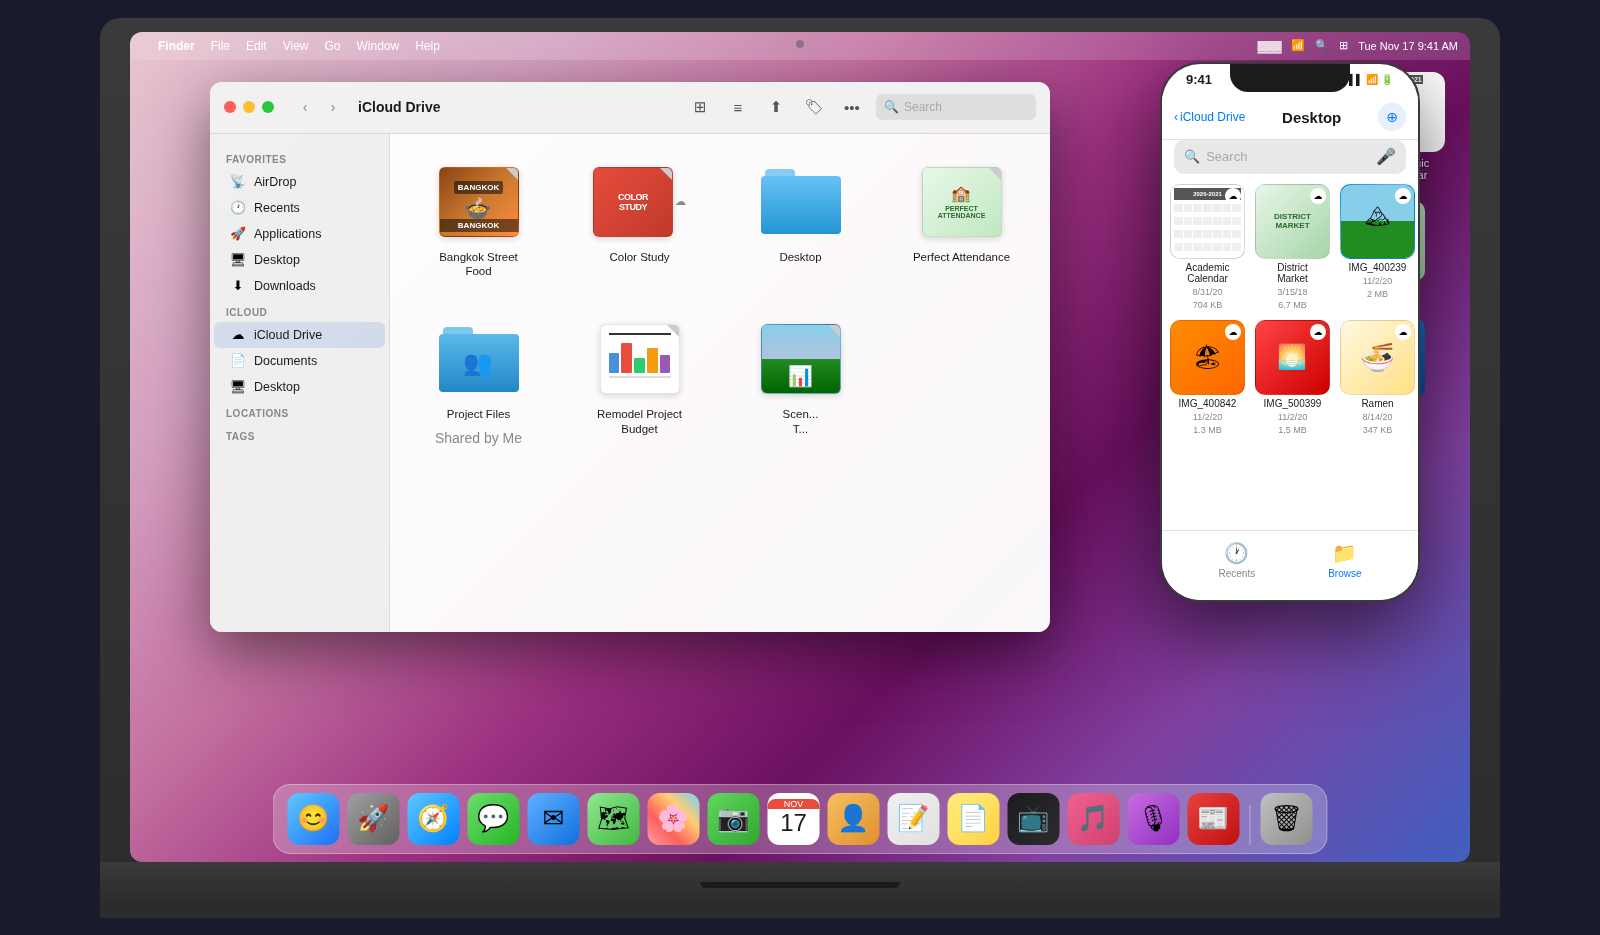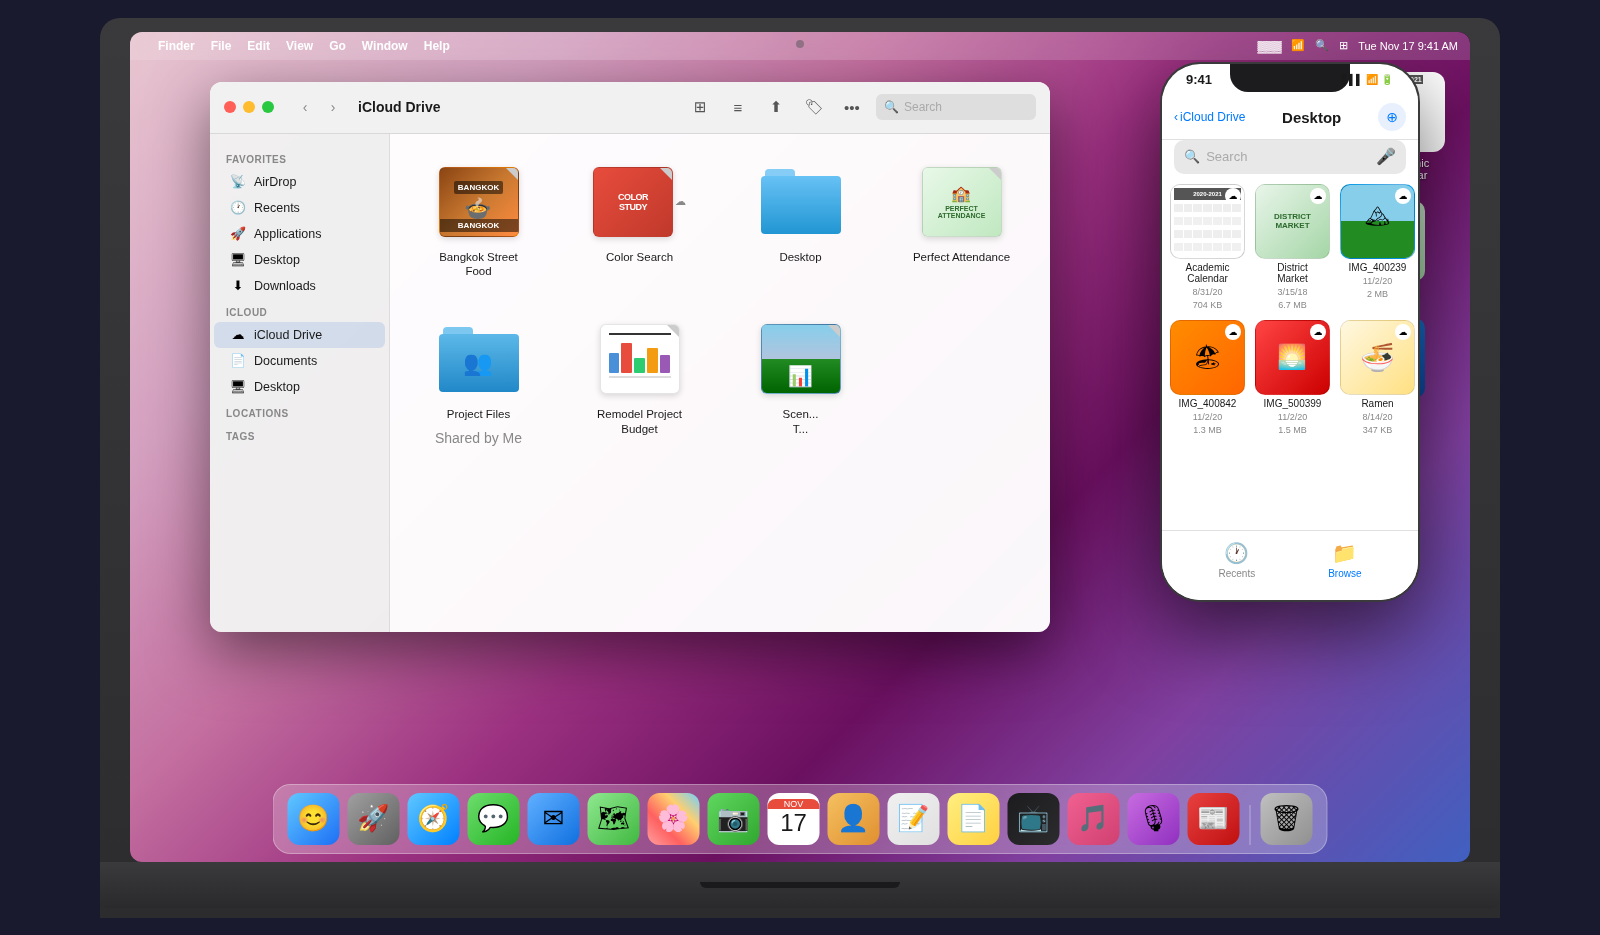--- a/index.html
+++ b/index.html
@@ -72,21 +72,21 @@
       align-items: center;
       gap: 16px;
     }
     .apple-logo {
       font-size: 14px;
       color: white;
     }
     .menu-item {
       font-size: 12px;
       color: white;
-      font-weight: 700;
+      font-weight: 400;
       cursor: pointer;
     }
     .menu-item.bold { font-weight: 700; }
     .menu-bar-right {
       margin-left: auto;
       display: flex;
       align-items: center;
       gap: 10px;
     }
     .menu-bar-status {
@@ -910,21 +910,21 @@
               <div class="finder-item">
                 <div class="finder-item-icon">
                   <div class="file-thumb colorstudy-thumb">
                     <div style="width:100%;height:100%;background:linear-gradient(135deg,#e74c3c,#c0392b);display:flex;align-items:center;justify-content:center;">
                       <span class="colorstudy-text">COLOR<br>STUDY</span>
                     </div>
                     <div class="file-corner"></div>
                   </div>
                   <span class="cloud-icon">☁</span>
                 </div>
-                <span class="finder-item-label">Color Search</span>
+                <span class="finder-item-label">Color Study</span>
               </div>
 
               <div class="finder-item">
                 <div class="finder-item-icon">
                   <div class="folder-icon folder-blue">
                     <div class="folder-tab"></div>
                     <div class="folder-body"></div>
                   </div>
                 </div>
                 <span class="finder-item-label">Desktop</span>

